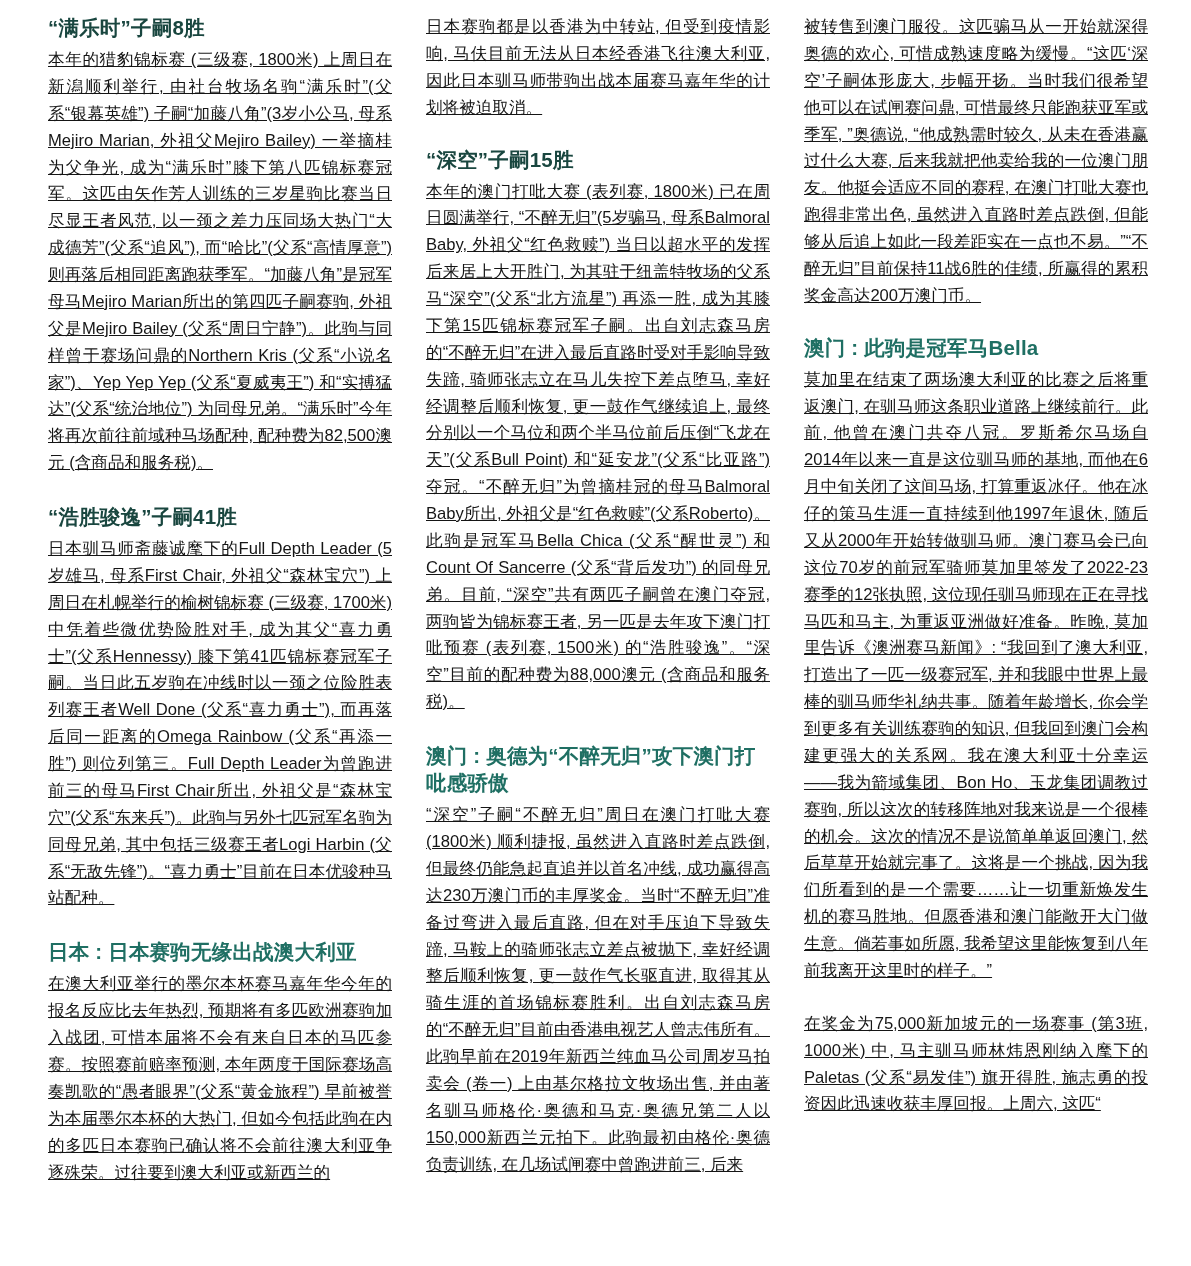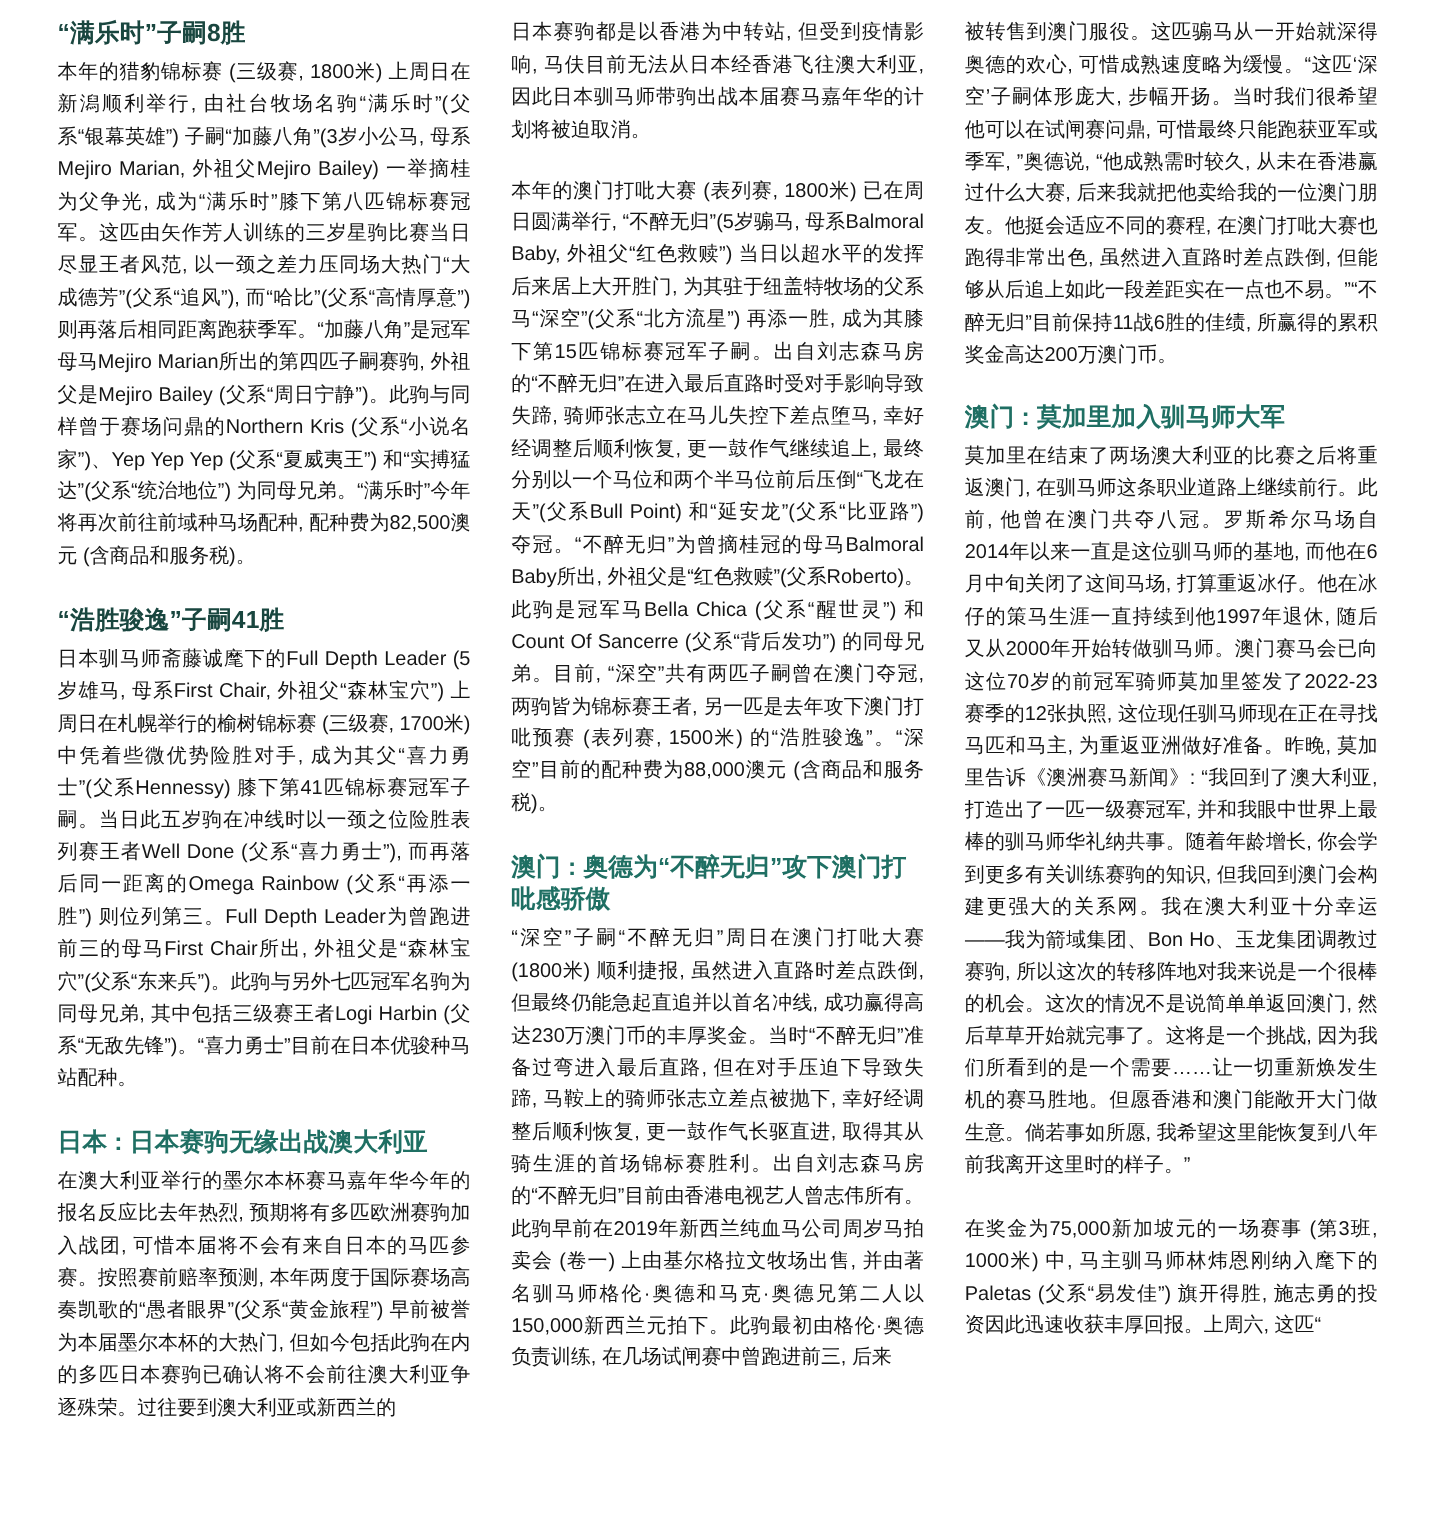--- a/index.html
+++ b/index.html
@@ -41,20 +41,21 @@
   h2.headline.teal {
     color: #1f6f63;
   }
   p.body {
     font-size: 16.6px;
     line-height: 1.62;
     margin: 0;
     text-align: justify;
     text-justify: inter-ideograph;
     color: #151515;
+    text-decoration: underline;
   }
   .block {
     margin-bottom: 26px;
   }
   .block:last-child {
     margin-bottom: 12px;
   }
   .cont {
     margin-bottom: 24px;
   }
@@ -84,38 +85,39 @@
 
     </div>
 
     <div class="col">
 
       <div class="cont">
         <p class="body">日本赛驹都是以香港为中转站, 但受到疫情影响, 马伕目前无法从日本经香港飞往澳大利亚, 因此日本驯马师带驹出战本届赛马嘉年华的计划将被迫取消。</p>
       </div>
 
       <div class="block">
+        <h2 class="headline">“深空”子嗣15胜</h2>
         <p class="body">本年的澳门打吡大赛 (表列赛, 1800米) 已在周日圆满举行, “不醉无归”(5岁骟马, 母系Balmoral Baby, 外祖父“红色救赎”) 当日以超水平的发挥后来居上大开胜门, 为其驻于纽盖特牧场的父系马“深空”(父系“北方流星”) 再添一胜, 成为其膝下第15匹锦标赛冠军子嗣。出自刘志森马房的“不醉无归”在进入最后直路时受对手影响导致失蹄, 骑师张志立在马儿失控下差点堕马, 幸好经调整后顺利恢复, 更一鼓作气继续追上, 最终分别以一个马位和两个半马位前后压倒“飞龙在天”(父系Bull Point) 和“延安龙”(父系“比亚路”) 夺冠。“不醉无归”为曾摘桂冠的母马Balmoral Baby所出, 外祖父是“红色救赎”(父系Roberto)。此驹是冠军马Bella Chica (父系“醒世灵”) 和Count Of Sancerre (父系“背后发功”) 的同母兄弟。目前, “深空”共有两匹子嗣曾在澳门夺冠, 两驹皆为锦标赛王者, 另一匹是去年攻下澳门打吡预赛 (表列赛, 1500米) 的“浩胜骏逸”。“深空”目前的配种费为88,000澳元 (含商品和服务税)。</p>
       </div>
 
       <div class="block">
         <h2 class="headline teal">澳门 : 奥德为“不醉无归”攻下澳门打吡感骄傲</h2>
         <p class="body">“深空”子嗣“不醉无归”周日在澳门打吡大赛 (1800米) 顺利捷报, 虽然进入直路时差点跌倒, 但最终仍能急起直追并以首名冲线, 成功赢得高达230万澳门币的丰厚奖金。当时“不醉无归”准备过弯进入最后直路, 但在对手压迫下导致失蹄, 马鞍上的骑师张志立差点被抛下, 幸好经调整后顺利恢复, 更一鼓作气长驱直进, 取得其从骑生涯的首场锦标赛胜利。出自刘志森马房的“不醉无归”目前由香港电视艺人曾志伟所有。此驹早前在2019年新西兰纯血马公司周岁马拍卖会 (卷一) 上由基尔格拉文牧场出售, 并由著名驯马师格伦·奥德和马克·奥德兄第二人以150,000新西兰元拍下。此驹最初由格伦·奥德负责训练, 在几场试闸赛中曾跑进前三, 后来</p>
       </div>
 
     </div>
 
     <div class="col">
 
       <div class="cont">
         <p class="body">被转售到澳门服役。这匹骟马从一开始就深得奥德的欢心, 可惜成熟速度略为缓慢。“这匹‘深空’子嗣体形庞大, 步幅开扬。当时我们很希望他可以在试闸赛问鼎, 可惜最终只能跑获亚军或季军, ”奥德说, “他成熟需时较久, 从未在香港赢过什么大赛, 后来我就把他卖给我的一位澳门朋友。他挺会适应不同的赛程, 在澳门打吡大赛也跑得非常出色, 虽然进入直路时差点跌倒, 但能够从后追上如此一段差距实在一点也不易。”“不醉无归”目前保持11战6胜的佳绩, 所赢得的累积奖金高达200万澳门币。</p>
       </div>
 
       <div class="block">
-        <h2 class="headline teal">澳门 : 莫加里加入驯马师大军</h2>
+        <h2 class="headline teal">澳门 : 此驹是冠军马Bella</h2>
         <p class="body">莫加里在结束了两场澳大利亚的比赛之后将重返澳门, 在驯马师这条职业道路上继续前行。此前, 他曾在澳门共夺八冠。罗斯希尔马场自2014年以来一直是这位驯马师的基地, 而他在6月中旬关闭了这间马场, 打算重返冰仔。他在冰仔的策马生涯一直持续到他1997年退休, 随后又从2000年开始转做驯马师。澳门赛马会已向这位70岁的前冠军骑师莫加里签发了2022-23赛季的12张执照, 这位现任驯马师现在正在寻找马匹和马主, 为重返亚洲做好准备。昨晚, 莫加里告诉《澳洲赛马新闻》: “我回到了澳大利亚, 打造出了一匹一级赛冠军, 并和我眼中世界上最棒的驯马师华礼纳共事。随着年龄增长, 你会学到更多有关训练赛驹的知识, 但我回到澳门会构建更强大的关系网。我在澳大利亚十分幸运——我为箭域集团、Bon Ho、玉龙集团调教过赛驹, 所以这次的转移阵地对我来说是一个很棒的机会。这次的情况不是说简单单返回澳门, 然后草草开始就完事了。这将是一个挑战, 因为我们所看到的是一个需要……让一切重新焕发生机的赛马胜地。但愿香港和澳门能敞开大门做生意。倘若事如所愿, 我希望这里能恢复到八年前我离开这里时的样子。”</p>
       </div>
 
       <div class="block">
         <p class="body">在奖金为75,000新加坡元的一场赛事 (第3班, 1000米) 中, 马主驯马师林炜恩刚纳入麾下的Paletas (父系“易发佳”) 旗开得胜, 施志勇的投资因此迅速收获丰厚回报。上周六, 这匹“</p>
       </div>
 
     </div>
 
   </div>

